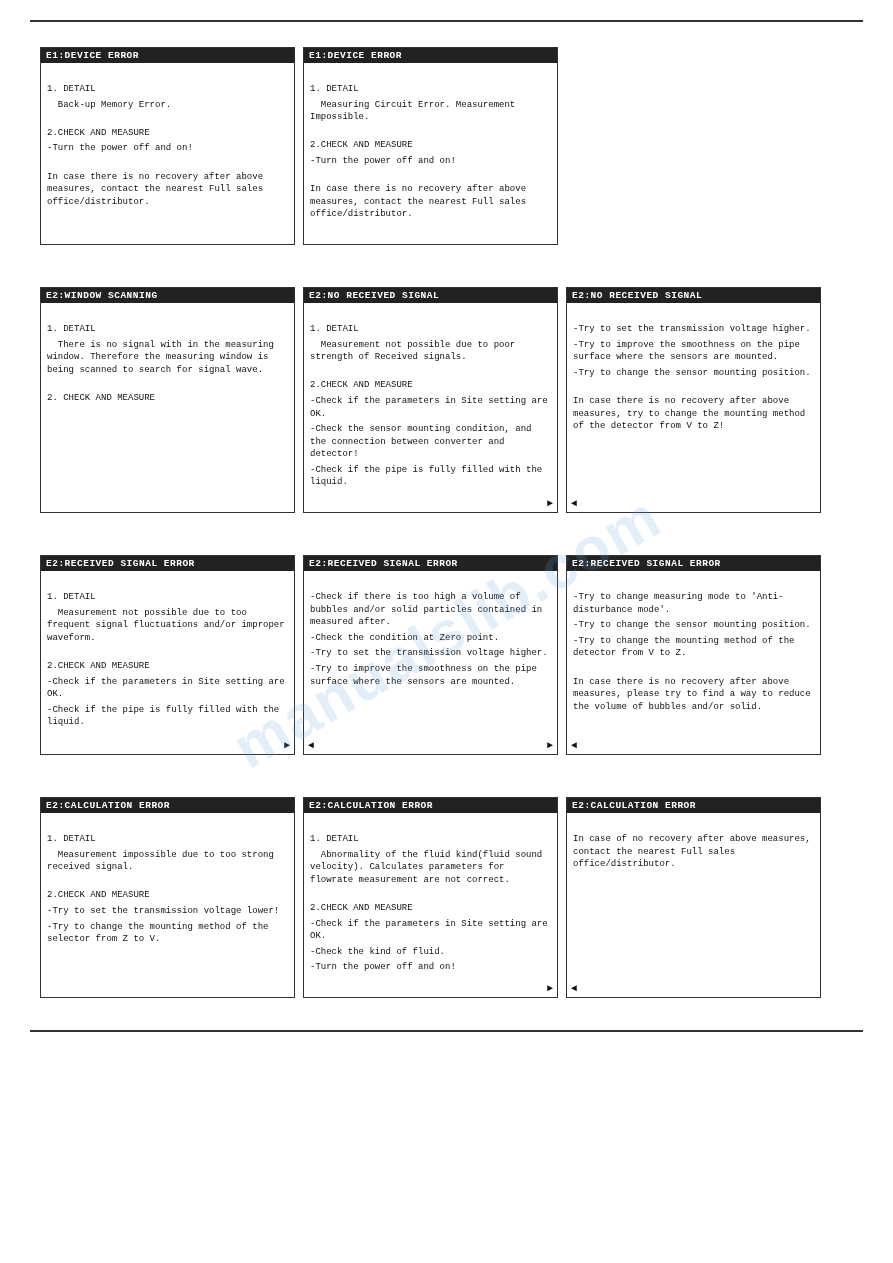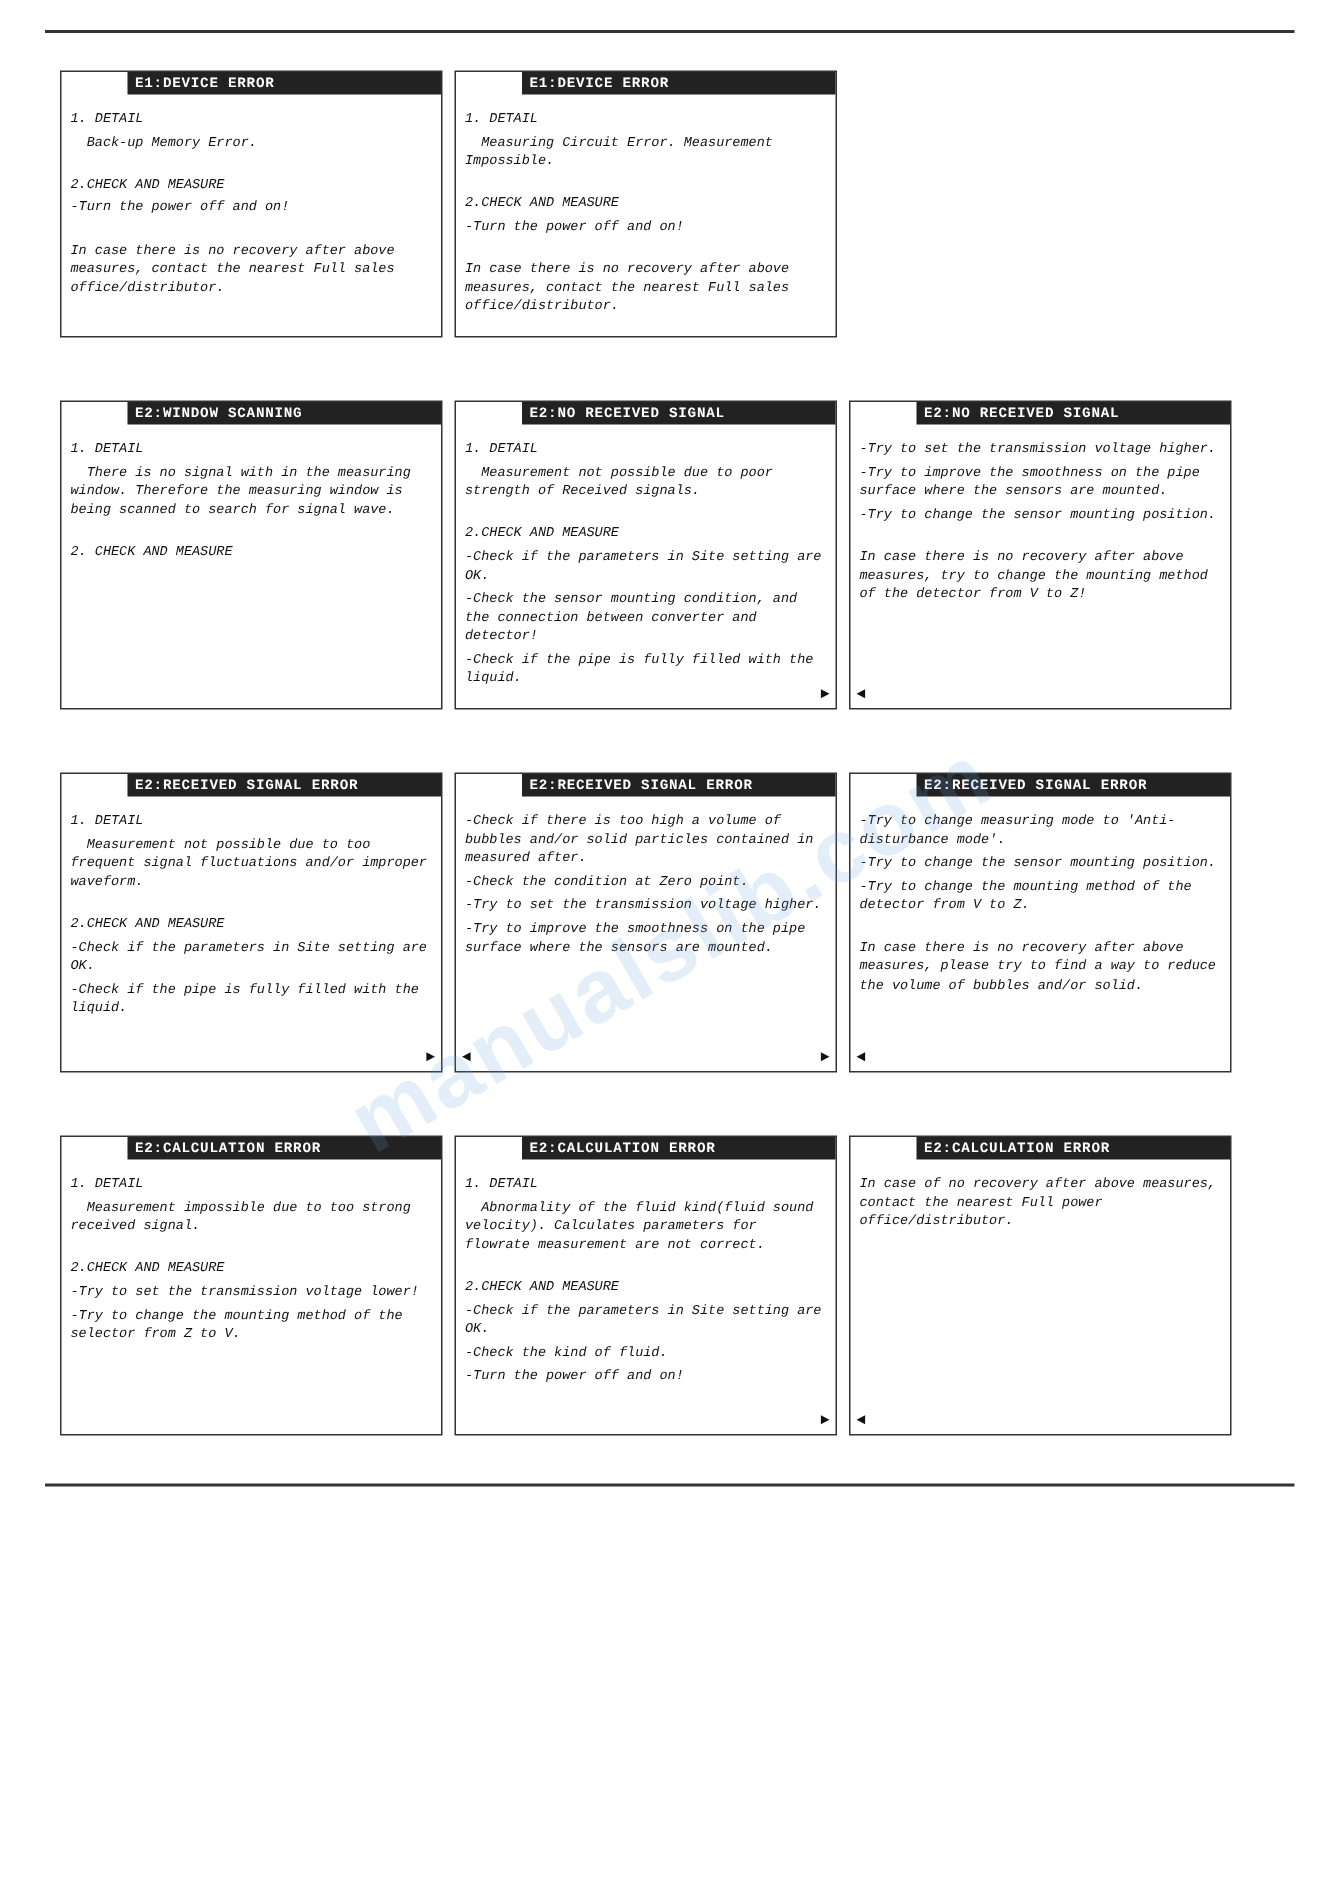--- a/index.html
+++ b/index.html
@@ -60,28 +60,26 @@
       background: #fff;
     }
 
     .card-header {
       background: #222;
       color: #fff;
       font-size: 9.5px;
       font-weight: bold;
       padding: 2px 5px;
       letter-spacing: 0.5px;
-      margin-left: 44px;
     }
 
     .card-body {
-      padding: 10px 6px;
+      padding: 20px 6px;
       font-size: 9px;
       line-height: 1.4;
-      font-style: italic;
     }
 
     .card-body p {
       margin-bottom: 3px;
     }
 
     .card-continue-right {
       position: absolute;
       bottom: 3px;
       right: 4px;
@@ -246,21 +244,21 @@
         <p>-Check if the parameters in Site setting are OK.</p>
         <p>-Check the kind of fluid.</p>
         <p>-Turn the power off and on!</p>
       </div>
       <span class="card-continue-right">►</span>
     </div>
 
     <div class="card" style="min-height:200px; position:relative;">
       <div class="card-header">E2:CALCULATION ERROR</div>
       <div class="card-body">
-        <p>In case of no recovery after above measures, contact the nearest Full power office/distributor.</p>
+        <p>In case of no recovery after above measures, contact the nearest Full sales office/distributor.</p>
       </div>
       <span class="card-continue-left">◄</span>
     </div>
   </div>
 
 </div>
 
 <div class="bottom-line"></div>
 
 </body></html>

